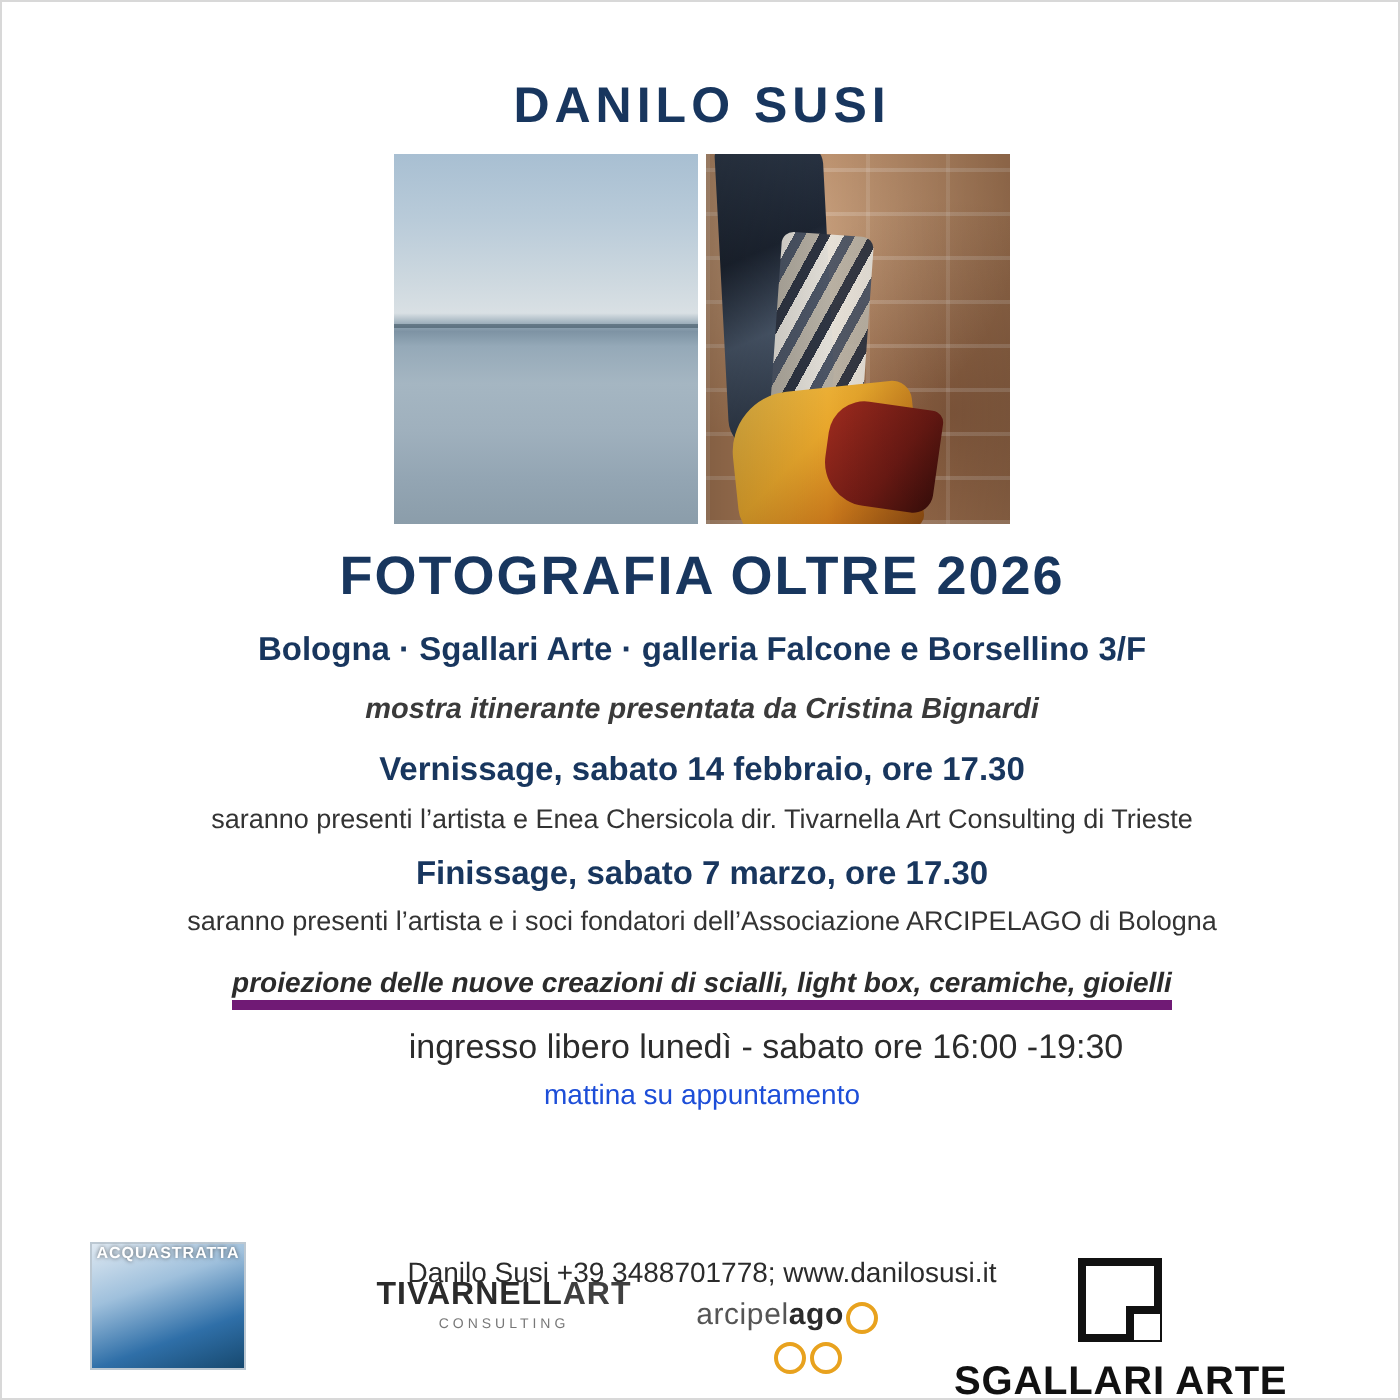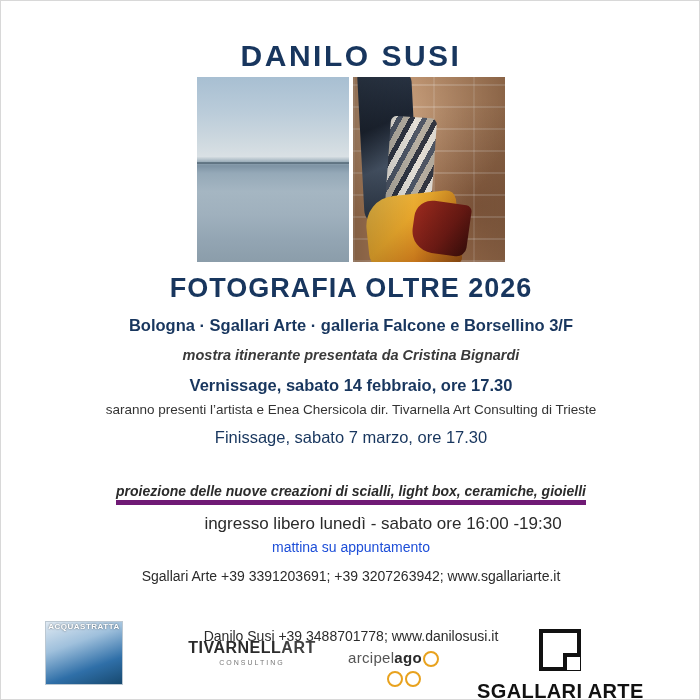--- a/index.html
+++ b/index.html
@@ -23,21 +23,21 @@
     background: #ffffff;
   }
 
   
   .artist-name {
     position: absolute;
     top: 38px;
     left: 0;
     width: 700px;
     text-align: center;
-    font-size: 30px;
+    font-size: 25px;
     letter-spacing: 2.5px;
     font-weight: 700;
     color: #18365e;
   }
 
   
   .images {
     position: absolute;
     top: 76px;
     left: 196px;
@@ -190,21 +190,21 @@
     color: #18365e;
   }
   .vernissage-note {
     top: 401px;
     font-size: 13.5px;
     color: #333333;
   }
   .finissage {
     top: 427px;
     font-size: 16.5px;
-    font-weight: 400;
+    font-weight: 700;
     color: #18365e;
   }
   .finissage-note {
     top: 452px;
     font-size: 13.5px;
     color: #333333;
   }
   .projection {
     top: 482px;
     font-size: 14px;
@@ -375,27 +375,27 @@
 
   <div class="exhibit-title">FOTOGRAFIA OLTRE 2026</div>
 
   <div class="line venue">Bologna · Sgallari Arte · galleria Falcone e Borsellino 3/F</div>
   <div class="line curator">mostra itinerante presentata da Cristina Bignardi</div>
 
   <div class="line vernissage">Vernissage, sabato 14 febbraio, ore 17.30</div>
   <div class="line vernissage-note">saranno presenti l’artista e Enea Chersicola dir. Tivarnella Art Consulting di Trieste</div>
 
   <div class="line finissage">Finissage, sabato 7 marzo, ore 17.30</div>
+  <div class="line finissage-note">saranno presenti l’artista e i soci fondatori dell’Associazione ARCIPELAGO di Bologna</div>
 
   <div class="line projection"><span>proiezione delle nuove creazioni di scialli, light box, ceramiche, gioielli</span></div>
 
   <div class="line hours">ingresso libero lunedì - sabato ore 16:00 -19:30</div>
   <div class="line hours-note">mattina su appuntamento</div>
 
-  <div class="line contact1">Sgallari Arte +39 3391203691; +39 3207263942; www.sgallariarte.it</div>
   <div class="line contact2">Danilo Susi +39 3488701778; www.danilosusi.it</div>
 
   <div class="logos">
 
     <div class="logo-acqua">
       <div class="cap">ACQUASTRATTA</div>
     </div>
 
     <div class="logo-tivarnell">
       <div class="t1"><span>TIVARNELL</span><em>ART</em></div>

